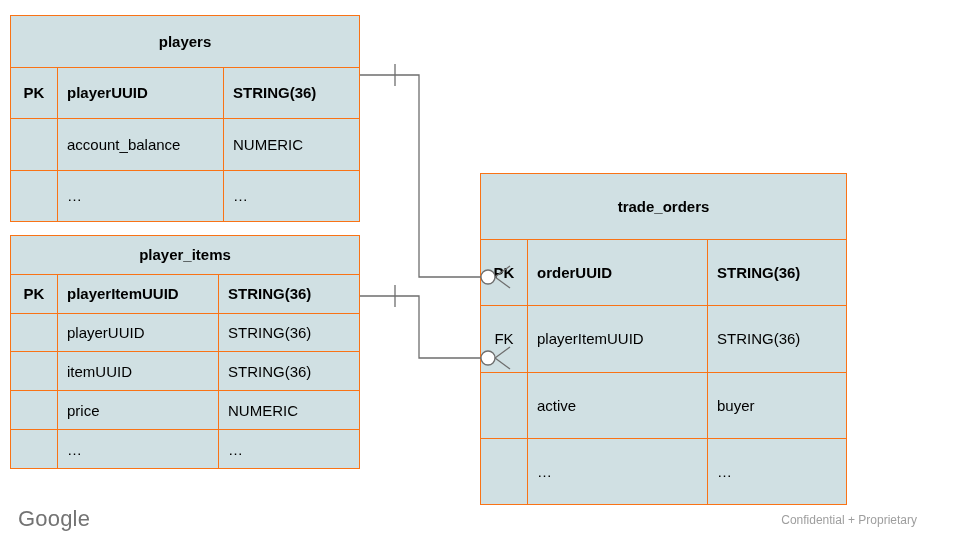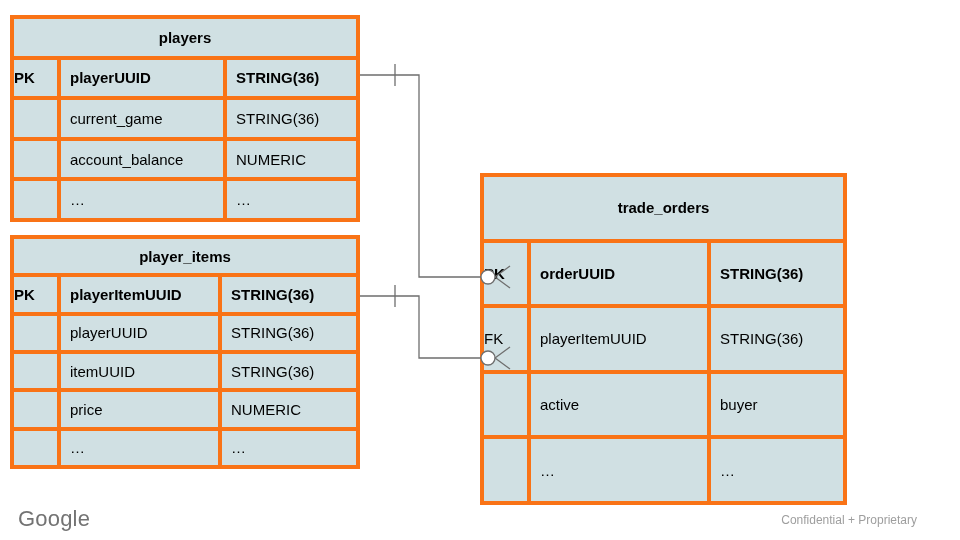--- a/index.html
+++ b/index.html
@@ -11,37 +11,37 @@
     overflow:hidden;
   }
   .erd-table { position:absolute; }
   .erd-table table {
     border-collapse:collapse;
     table-layout:fixed;
     width:100%;
     height:100%;
   }
   .erd-table th, .erd-table td {
-    border:4px solid #f97316;
+    border:1px solid #f97316;
     background:#d0e0e3;
     font-size:15px;
     color:#000;
     vertical-align:middle;
     text-align:left;
     padding:0 0 0 9px;
     overflow:hidden;
     white-space:nowrap;
   }
   .erd-table th {
     text-align:center;
     font-weight:bold;
     padding:0;
   }
   .erd-table td.key {
-    text-align:left;
+    text-align:center;
     padding:0;
   }
   .row-pk td { font-weight:bold; }
 
   #tbl-players      { left:10px;  top:15px;  width:350px; height:207px; }
   #tbl-player-items { left:10px;  top:235px; width:350px; height:234px; }
   #tbl-trade-orders { left:480px; top:173px; width:367px; height:332px; }
 
   svg.connectors {
     position:absolute; left:0; top:0;
@@ -80,25 +80,20 @@
         <col style="width:166px">
         <col>
       </colgroup>
     <tbody>
         <tr>
       <th colspan="3">players</th>
     </tr>
     <tr class="row-pk">
       <td class="key">PK</td>
       <td>playerUUID</td>
-      <td>STRING(36)</td>
-    </tr>
-    <tr>
-      <td class="key"></td>
-      <td>current_game</td>
       <td>STRING(36)</td>
     </tr>
     <tr>
       <td class="key"></td>
       <td>account_balance</td>
       <td>NUMERIC</td>
     </tr>
     <tr>
       <td class="key"></td>
       <td>…</td>

